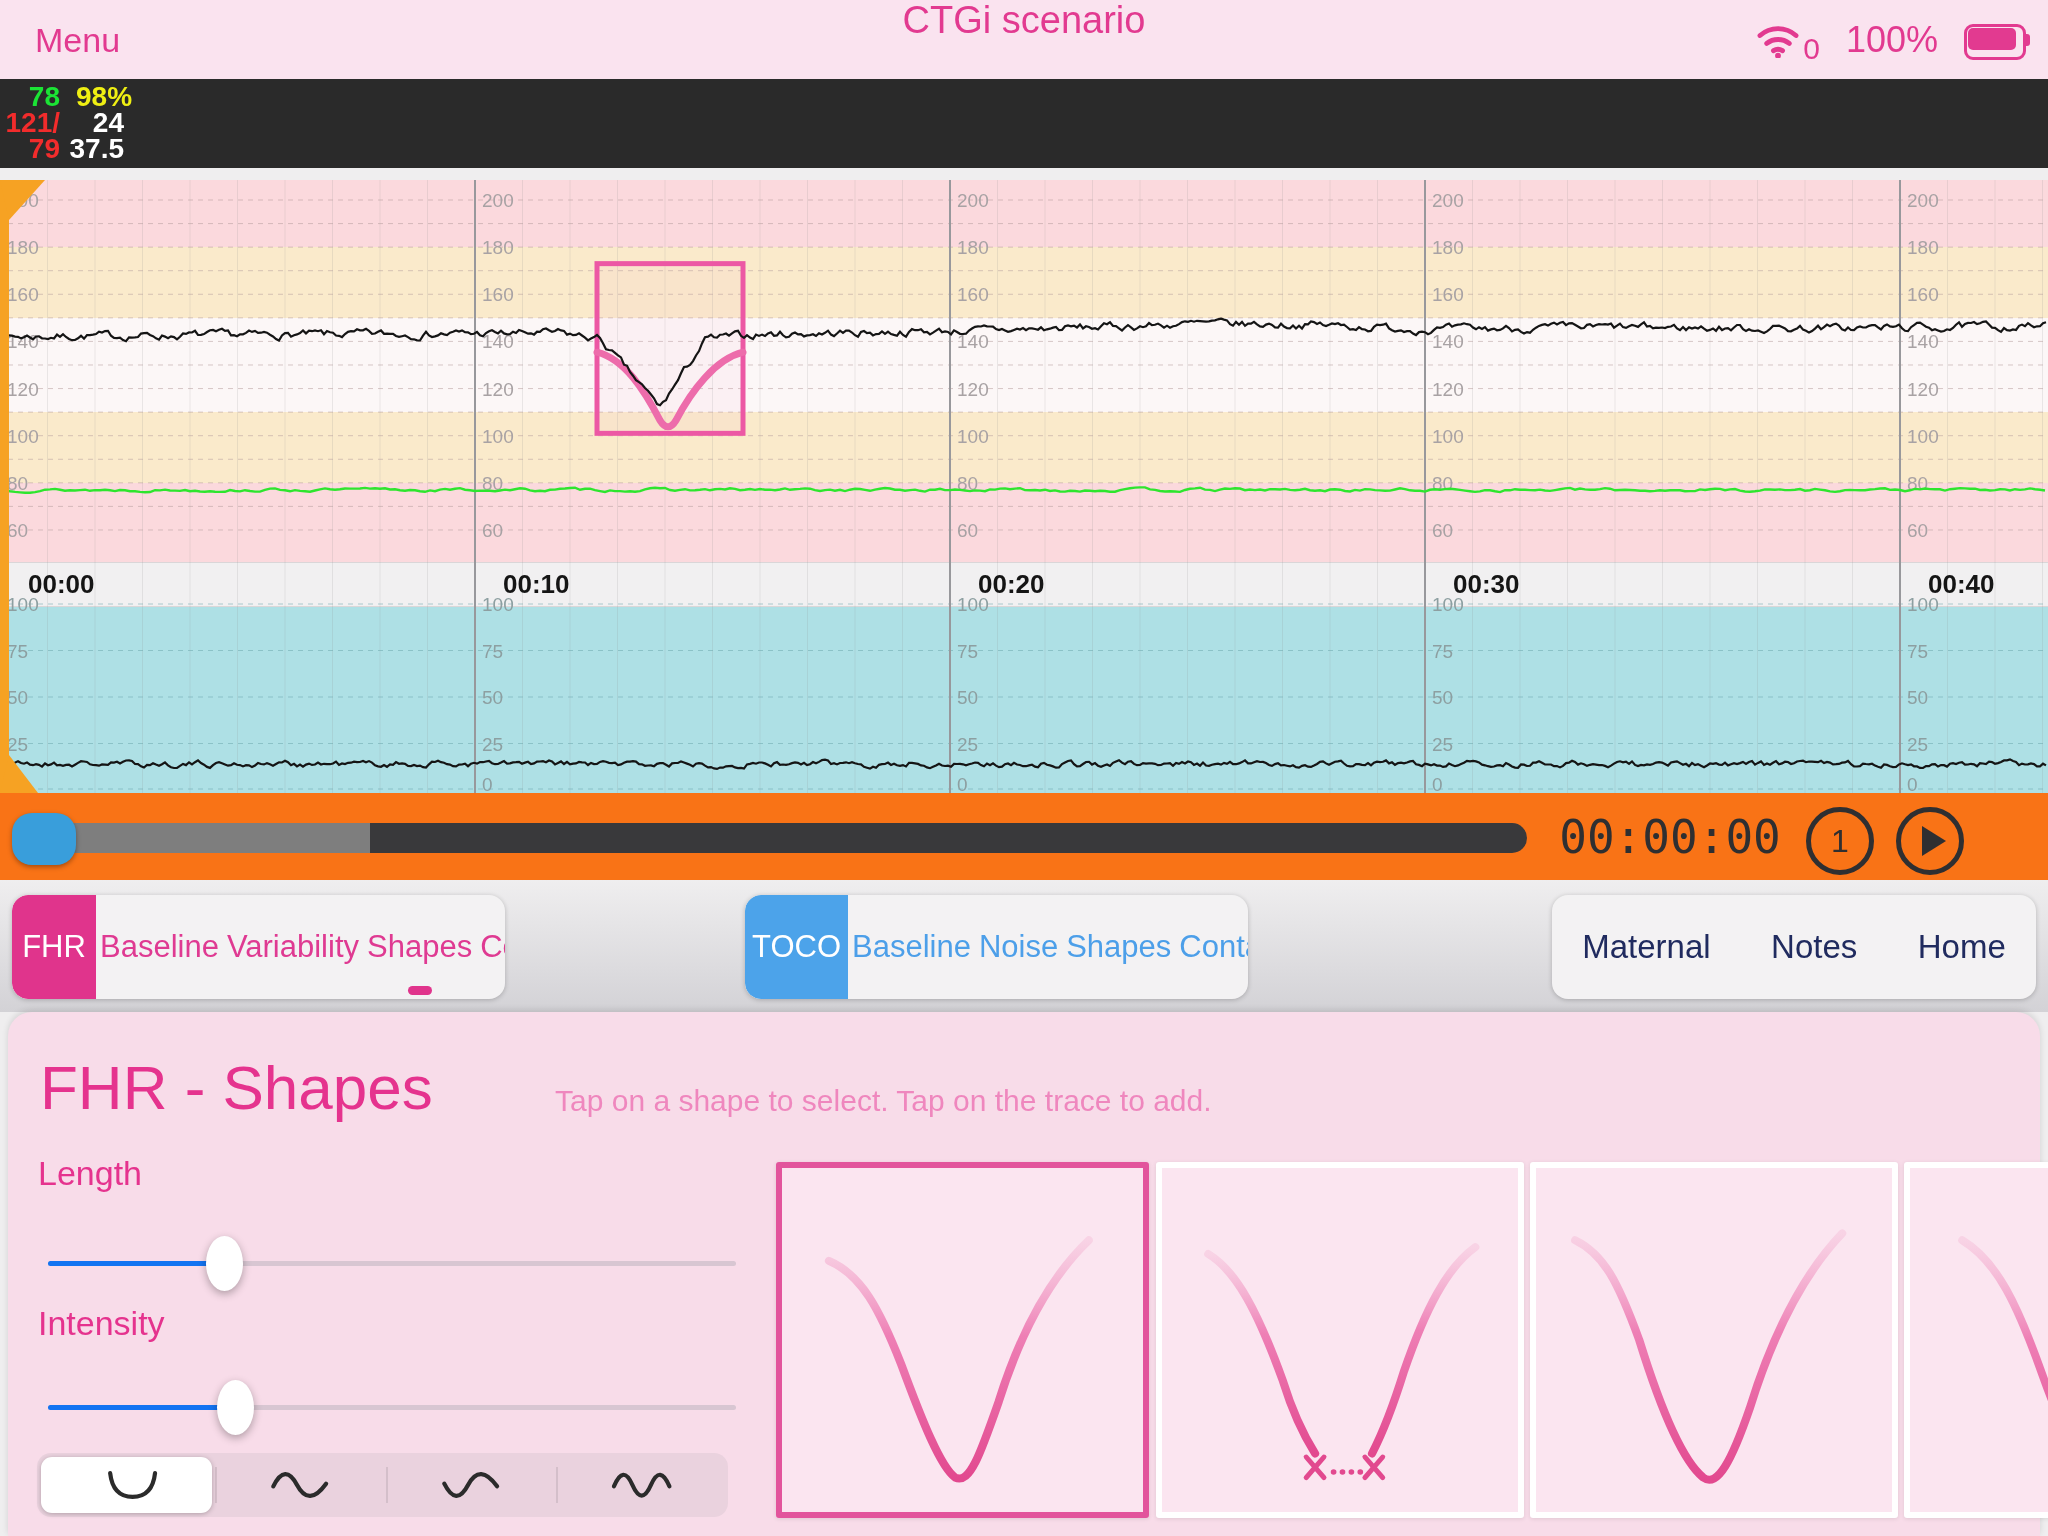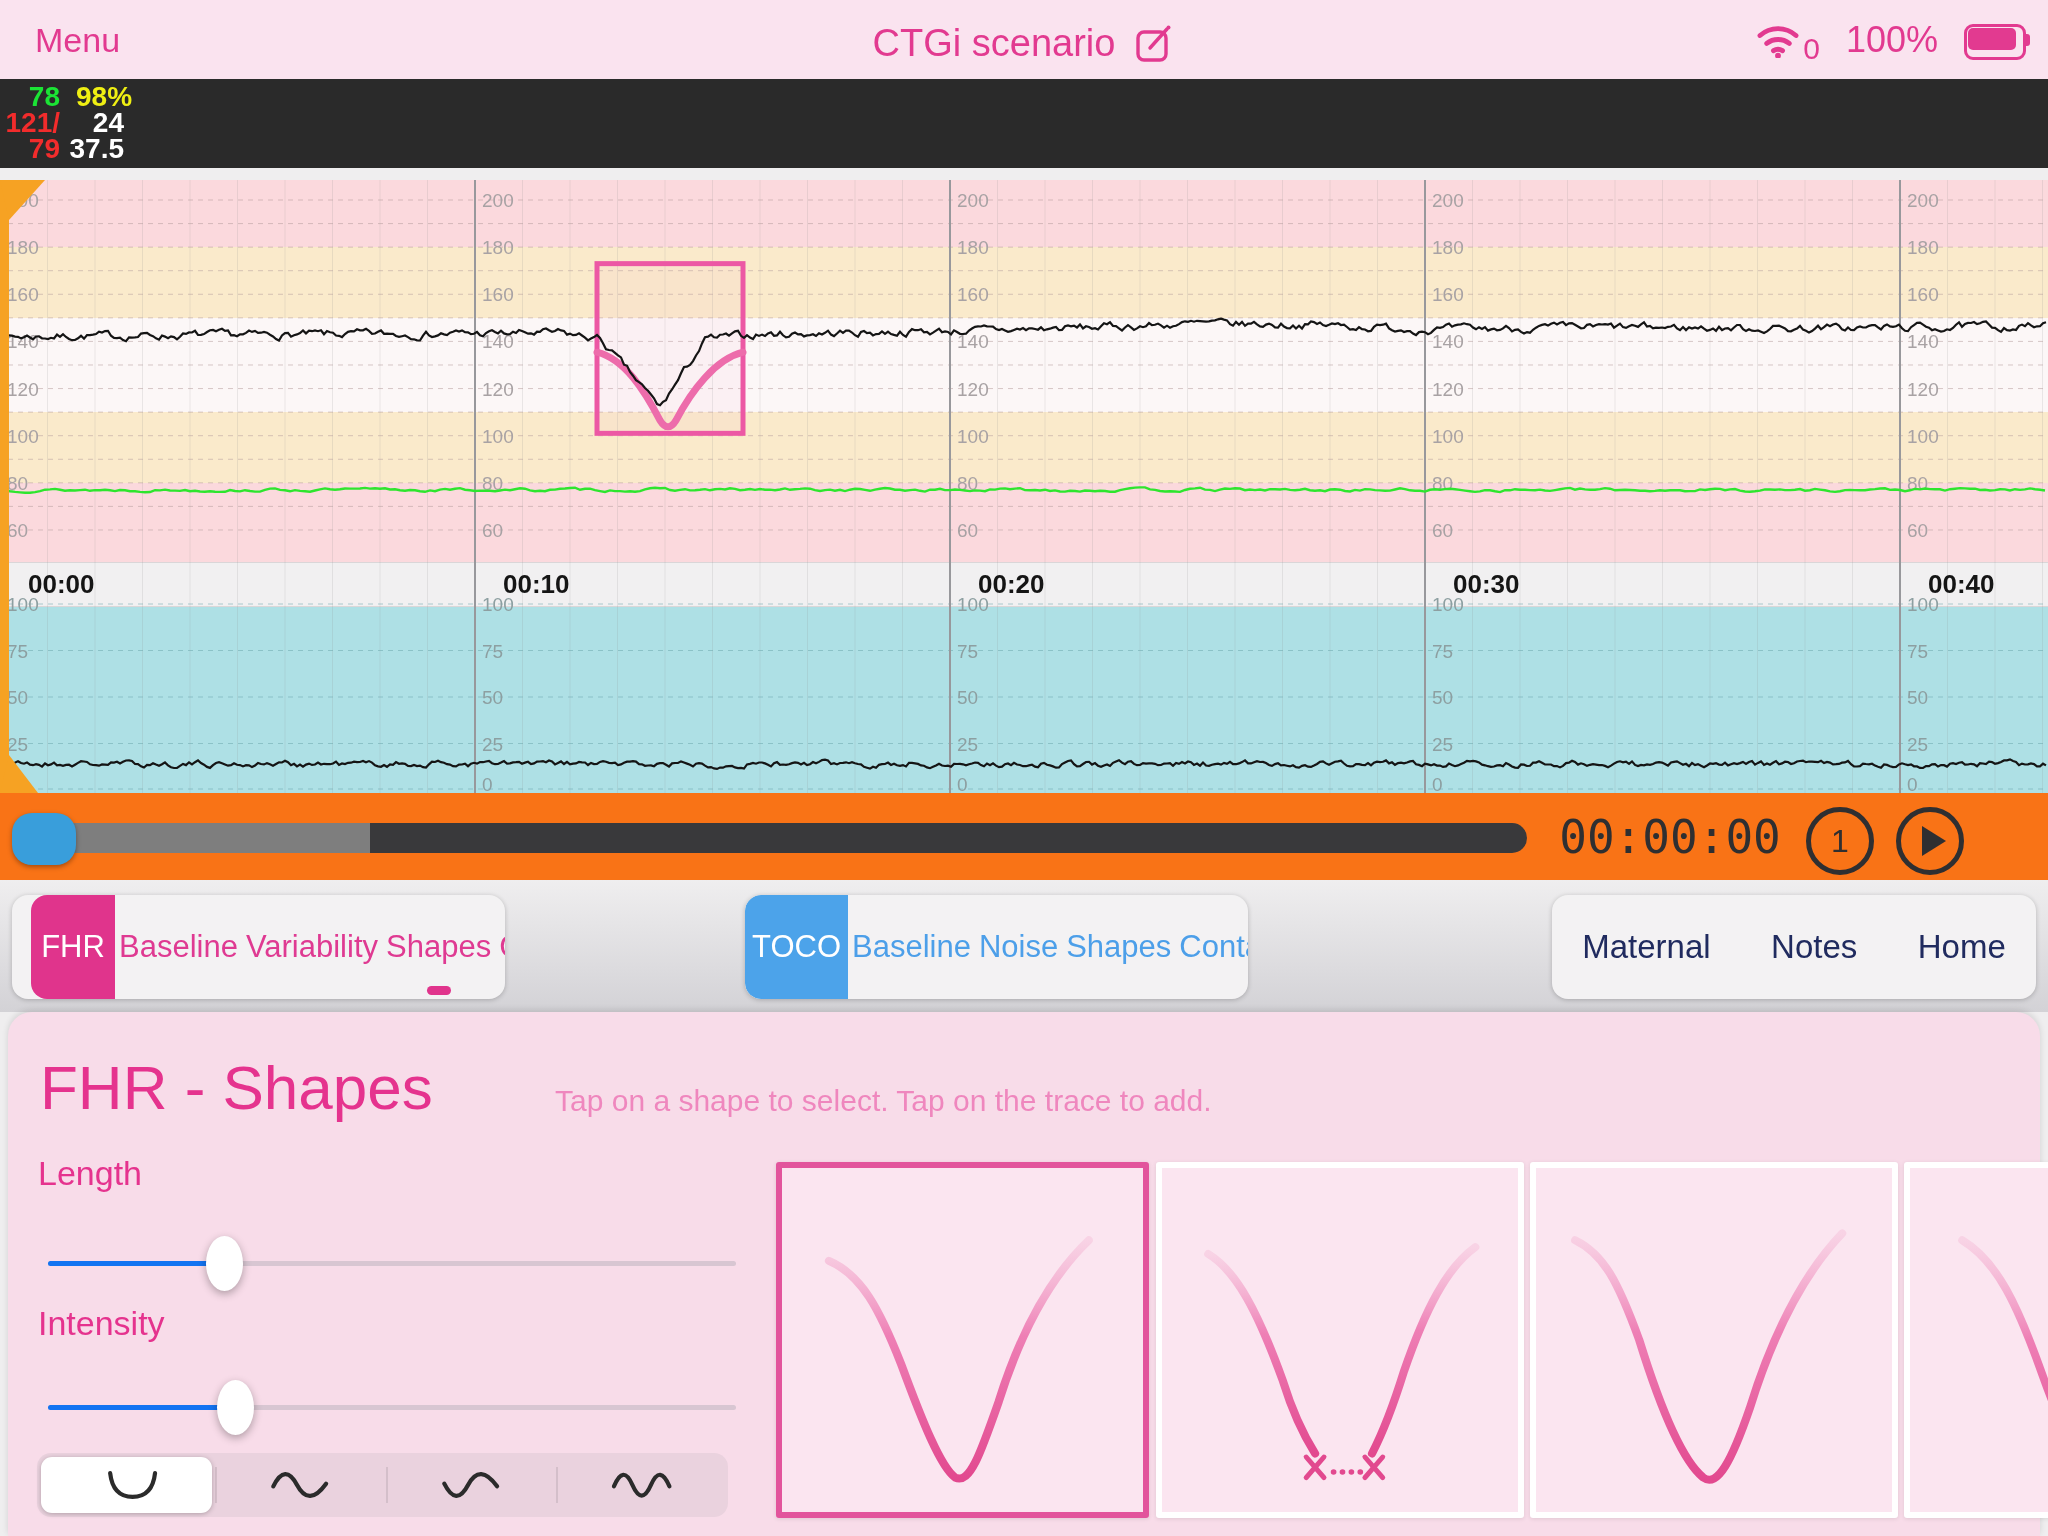--- a/index.html
+++ b/index.html
@@ -3,21 +3,21 @@
 <meta charset="utf-8">
 <style>
   html,body{margin:0;padding:0;width:2048px;height:1536px;background:#EFEEEF;
     font-family:"Liberation Sans",sans-serif;-webkit-font-smoothing:antialiased;}
   .app{position:relative;width:2048px;height:1536px;overflow:hidden;background:#EFEEEF;}
   .abs{position:absolute;}
 
   
   .topbar{left:0;top:0;width:2048px;height:79px;background:#FAE3EF;}
   .menu-btn{left:35px;top:21px;font-size:34px;color:#E23A90;}
-  .titlewrap{left:0;top:14px;width:2048px;height:59px;display:flex;align-items:center;justify-content:center;gap:18px;}
+  .titlewrap{left:0;top:0;width:2048px;height:59px;display:flex;align-items:center;justify-content:center;gap:18px;flex-direction:column;}
   .apptitle{font-size:38px;color:#E23A90;}
   .statusright{right:18px;top:0;height:79px;display:flex;align-items:center;gap:26px;color:#E23A90;}
   .wifiwrap{display:flex;align-items:flex-end;gap:2px;}
   .wifi-count{font-size:30px;line-height:30px;transform:translateY(6px);}
   .batt-pct{font-size:36px;}
   .battery{position:relative;width:66px;height:32px;}
   .batt-body{position:absolute;left:0;top:0;width:56px;height:30px;border:3px solid #E23A90;border-radius:9px;}
   .batt-fill{position:absolute;left:4px;top:4px;width:48px;height:22px;background:#E23A90;border-radius:5px;}
   .batt-nub{position:absolute;right:0;top:10px;width:5px;height:12px;background:#E23A90;border-radius:0 3px 3px 0;}
 
@@ -50,21 +50,21 @@
   .ptime{position:absolute;left:1545px;top:18px;width:250px;height:52px;font-family:"DejaVu Sans Mono",monospace;font-size:46px;color:#2F2F31;line-height:52px;text-align:center;}
   .circbtn{position:absolute;top:14px;width:58px;height:58px;border:5px solid #2F2F31;border-radius:50%;box-sizing:content-box;display:flex;align-items:center;justify-content:center;background:transparent;}
   .speedbtn{left:1806px;font-size:32px;color:#2F2F31;}
   .playbtn{left:1896px;}
   .playtri{width:0;height:0;border-left:24px solid #2F2F31;border-top:15px solid transparent;border-bottom:15px solid transparent;margin-left:8px;}
 
   
   .tabzone{left:0;top:880px;width:2048px;height:132px;background:linear-gradient(180deg,#EFEEEF 0%,#D3D2D6 100%);}
   .tabcard{position:absolute;top:15px;height:104px;background:#F3F2F3;border-radius:16px;box-shadow:0 1px 5px rgba(0,0,0,.22);display:flex;align-items:stretch;overflow:hidden;}
   .seg{display:flex;align-items:center;justify-content:center;color:#fff;font-size:31px;flex:0 0 auto;}
-  .seg-fhr{width:84px;background:#E0348C;border-radius:16px 0 0 16px;margin-left:19px;}
+  .seg-fhr{width:84px;background:#E0348C;border-radius:16px 0 0 16px;}
   .seg-toco{width:103px;background:#4CA3EA;border-radius:16px 0 0 16px;}
   .tabitems{flex:1;display:flex;justify-content:space-around;align-items:center;}
   .tabitem{position:relative;font-size:31px;padding:8px 4px;height:100%;display:flex;align-items:center;}
   .pinktext{color:#DF3A92;} .bluetext{color:#4C9FE9;} .navytext{color:#202B5F;font-size:33px;}
   .tabitem .underline{position:absolute;left:50%;transform:translateX(-50%);bottom:12px;width:24px;height:9px;border-radius:5px;background:#E0348C;}
 
   
   .panel{left:8px;top:1012px;width:2032px;height:524px;background:#F8DCE9;border-radius:24px 24px 0 0;box-shadow:0 -2px 6px rgba(0,0,0,.12);}
   .panel-title{left:32px;top:40px;font-size:62px;color:#E5338E;}
   .panel-hint{left:547px;top:72px;font-size:30px;color:#EF87BE;}

